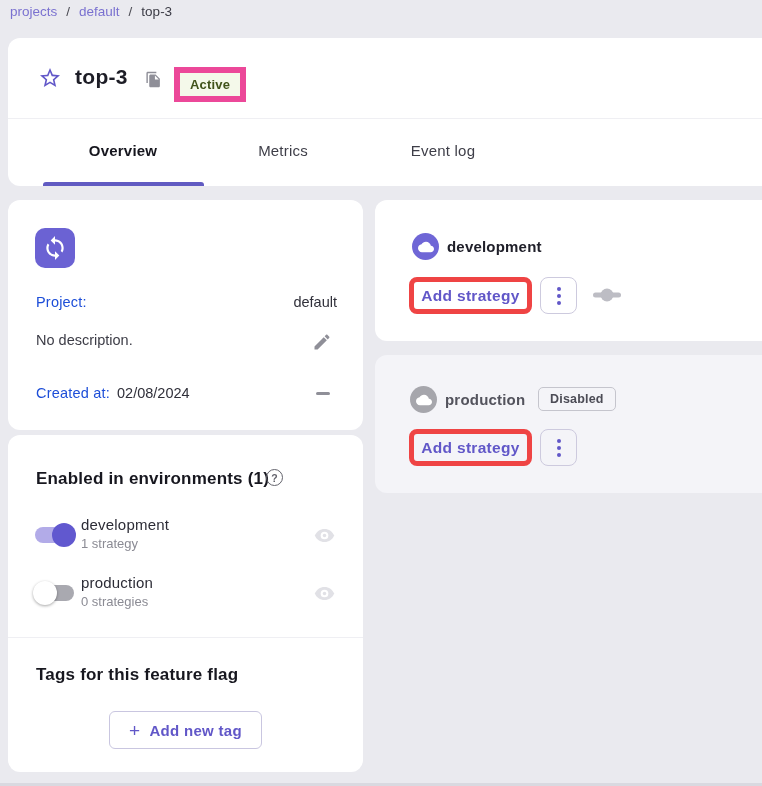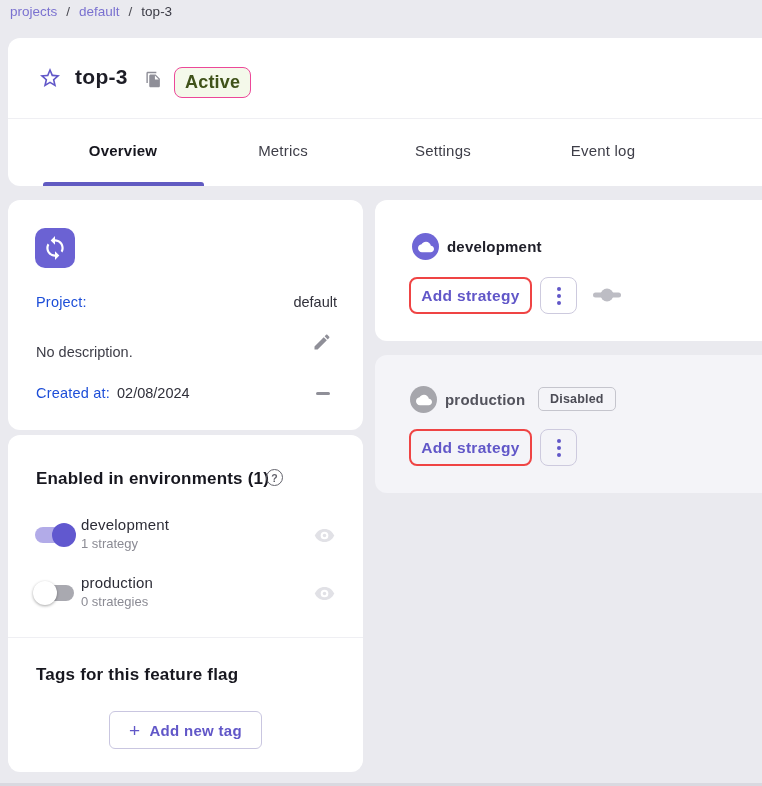--- a/index.html
+++ b/index.html
@@ -15,41 +15,41 @@
   .breadcrumb{left:10px;top:4px;display:flex;gap:9px;align-items:center;font-size:13.5px;}
   .crumb-link{color:#7a71d0;cursor:pointer;}
   .crumb-sep{color:#4a4a52;}
   .crumb-current{color:#3a3a44;}
 
   
   .header-card{left:8px;top:38px;width:770px;height:148px;background:#fff;border-radius:12px;}
   .star-icon{left:30px;top:28px;width:24px;height:24px;}
   .page-title{left:67px;top:27px;font-size:21px;font-weight:600;letter-spacing:.3px;color:#1d1d26;}
   .copy-icon{left:137px;top:33px;width:17px;height:17px;}
-  .status-badge{left:166px;top:29px;font-size:18px;font-weight:bold;color:#40531a;
-    background:#f4f9ea;border:1px solid #ec4899;border-radius:8px;padding:4px 10px;letter-spacing:.2px;}
+  .status-badge{left:166px;top:29px;font-size:13px;font-weight:bold;color:#40531a;
+    background:#f4f9ea;border:6px solid #ec4899;border-radius:0;padding:4px 10px;letter-spacing:.2px;}
   .header-divider{left:0;top:80px;width:100%;height:1px;background:#efeff3;}
   .tabs{left:35px;top:81px;height:63px;display:flex;align-items:center;}
   .tab{width:160px;display:flex;align-items:center;justify-content:center;font-size:15px;color:#3e3e48;letter-spacing:.2px;}
   .tab.active{color:#16161e;font-weight:bold;}
   .tab-indicator{left:35px;top:144px;width:161px;height:4px;background:#615bc2;border-radius:3px 3px 0 0;}
 
   
   .card{background:#fff;border-radius:12px;}
 
   
   .details-card{left:8px;top:200px;width:355px;height:230px;}
   .type-icon{left:27px;top:28px;width:40px;height:40px;background:#6b62d3;border-radius:10px;
     display:flex;align-items:center;justify-content:center;}
   .type-label{left:80px;top:38px;font-size:19px;color:#23232c;letter-spacing:.3px;}
   .field-label{color:#1d4ed8;font-size:14.5px;letter-spacing:.2px;}
   .field-value{color:#30303a;font-size:14.5px;}
   .project-label{left:28px;top:94px;}
   .project-value{right:26px;top:94px;}
-  .description-text{left:28px;top:144px;font-size:14.5px;color:#3c3c46;}
+  .description-text{left:28px;top:132px;font-size:14.5px;color:#3c3c46;}
   .edit-icon{right:31px;top:132px;width:20px;height:20px;}
   .created-label{left:28px;top:185px;}
   .created-value{left:109px;top:185px;}
   .dash-placeholder{right:33px;top:192px;width:14px;height:2.5px;background:#8f8f98;border-radius:2px;}
 
   
   .env-panel{left:8px;top:435px;width:355px;height:337px;}
   .panel-title{font-size:17px;font-weight:bold;color:#17171f;letter-spacing:.2px;}
   .env-title{left:28px;top:34px;}
   .help-icon{left:258px;top:34px;width:15px;height:15px;border:1.6px solid #63636c;border-radius:50%;
@@ -75,21 +75,21 @@
   .env-card-dev{left:375px;top:200px;width:420px;height:141px;}
   .env-card-prod{left:375px;top:355px;width:420px;height:138px;background:#f4f4f8;border-radius:12px;}
   .cloud-circle{width:27px;height:27px;border-radius:50%;display:flex;align-items:center;justify-content:center;}
   .cloud-circle.enabled{background:#6f66d6;}
   .cloud-circle.disabled{background:#a6a6ac;}
   .env-card-name{font-size:15px;font-weight:bold;letter-spacing:.2px;}
   .name-enabled{color:#20202a;}
   .name-disabled{color:#53535d;}
   .disabled-badge{left:163px;top:32px;padding:4px 11px;border:1px solid #c5c5cd;border-radius:5px;
     font-size:12.5px;font-weight:bold;color:#4c4c56;letter-spacing:.2px;}
-  .add-strategy-btn{width:123px;height:37px;border:2px solid #ef4444;border-radius:8px;background:transparent;
+  .add-strategy-btn{width:123px;height:37px;border:5px solid #ef4444;border-radius:8px;background:transparent;
     display:flex;align-items:center;justify-content:center;color:#6157c8;font-size:15.5px;font-weight:bold;
     cursor:pointer;letter-spacing:.3px;}
   .kebab-btn{width:37px;height:37px;border:1px solid #cdcade;border-radius:8px;background:transparent;
     display:flex;flex-direction:column;align-items:center;justify-content:center;gap:3px;cursor:pointer;}
   .kebab-dot{width:4px;height:4px;border-radius:50%;background:#6157c8;}
   .skeleton-pill{left:218px;top:88px;width:28px;height:14px;}
 
   .bottom-strip{left:0;top:783px;width:100%;height:3px;background:#d9d9e0;}
 </style>
 </head>
@@ -118,23 +118,20 @@
   <span class="abs status-badge">Active</span>
   <div class="abs header-divider"></div>
   <div class="abs tabs">
     <div class="tab active">
         <span>Overview</span>
       </div>
     <div class="tab">
         <span>Metrics</span>
       </div>
     <div class="tab">
-        <span>Settings</span>
-      </div>
-    <div class="tab">
         <span>Event log</span>
       </div>
   </div>
   <div class="abs tab-indicator"></div>
 </section>
 
 <section class="abs card details-card">
   <div class="abs type-icon">
     <svg viewBox="0 0 24 24" width="26" height="26">
         <path fill="#ffffff" d="M12 4V1L8 5l4 4V6c3.31 0 6 2.69 6 6 0 1.01-.25 1.97-.7 2.8l1.46 1.46C19.54 15.03 20 13.57 20 12c0-4.42-3.58-8-8-8zm0 14c-3.31 0-6-2.69-6-6 0-1.01.25-1.97.7-2.8L5.24 7.74C4.46 8.97 4 10.43 4 12c0 4.42 3.58 8 8 8v3l4-4-4-4v3z"></path>

